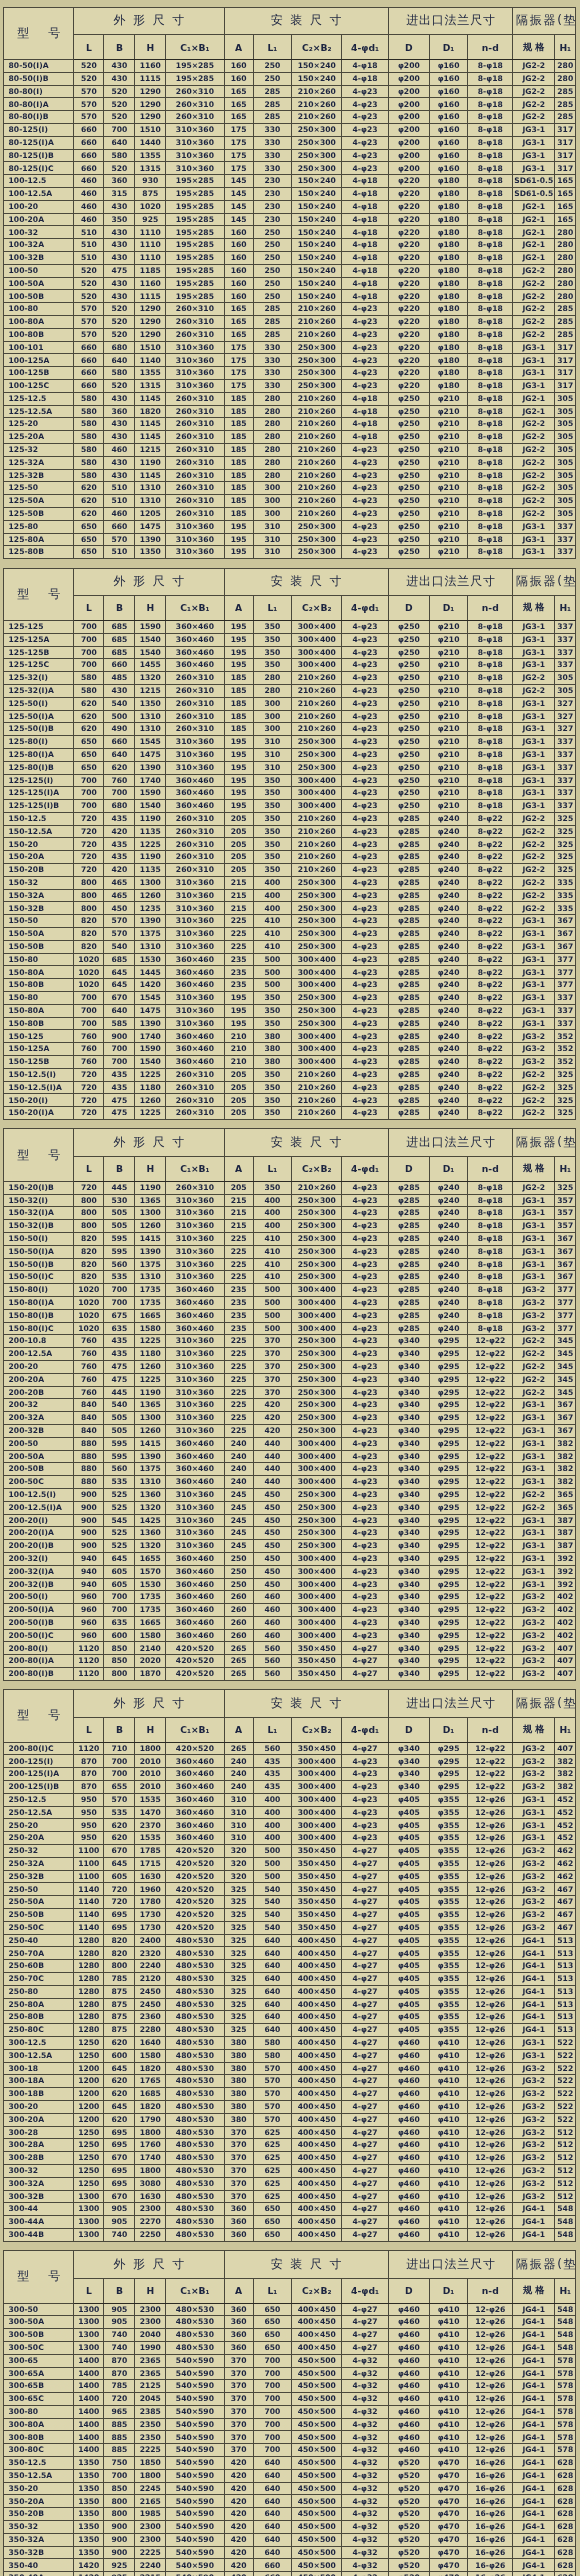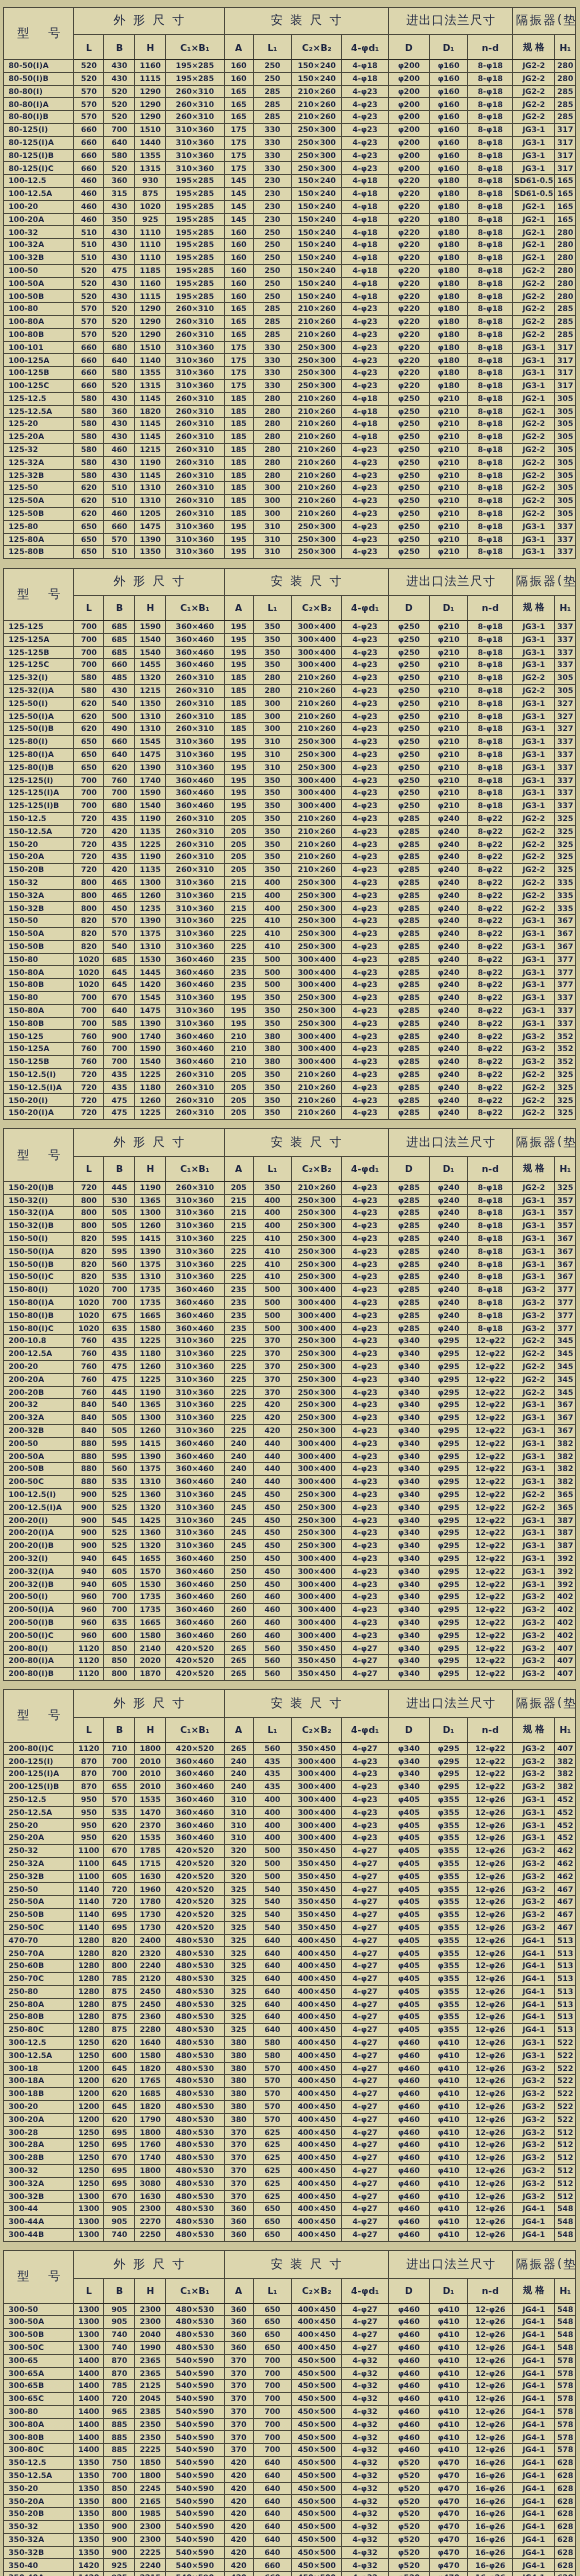--- a/index.html
+++ b/index.html
@@ -2330,21 +2330,21 @@
           <td>540</td>
           <td>350×450</td>
           <td>4-φ27</td>
           <td class="gs">φ405</td>
           <td>φ355</td>
           <td>12-φ26</td>
           <td class="gs">JG3-2</td>
           <td>467</td>
         </tr>
         <tr>
-          <td class="model">470-70</td>
+          <td class="model">250-40</td>
           <td class="gs">1280</td>
           <td>820</td>
           <td>2400</td>
           <td>480×530</td>
           <td class="gs">325</td>
           <td>640</td>
           <td>400×450</td>
           <td>4-φ27</td>
           <td class="gs">φ405</td>
           <td>φ355</td>

